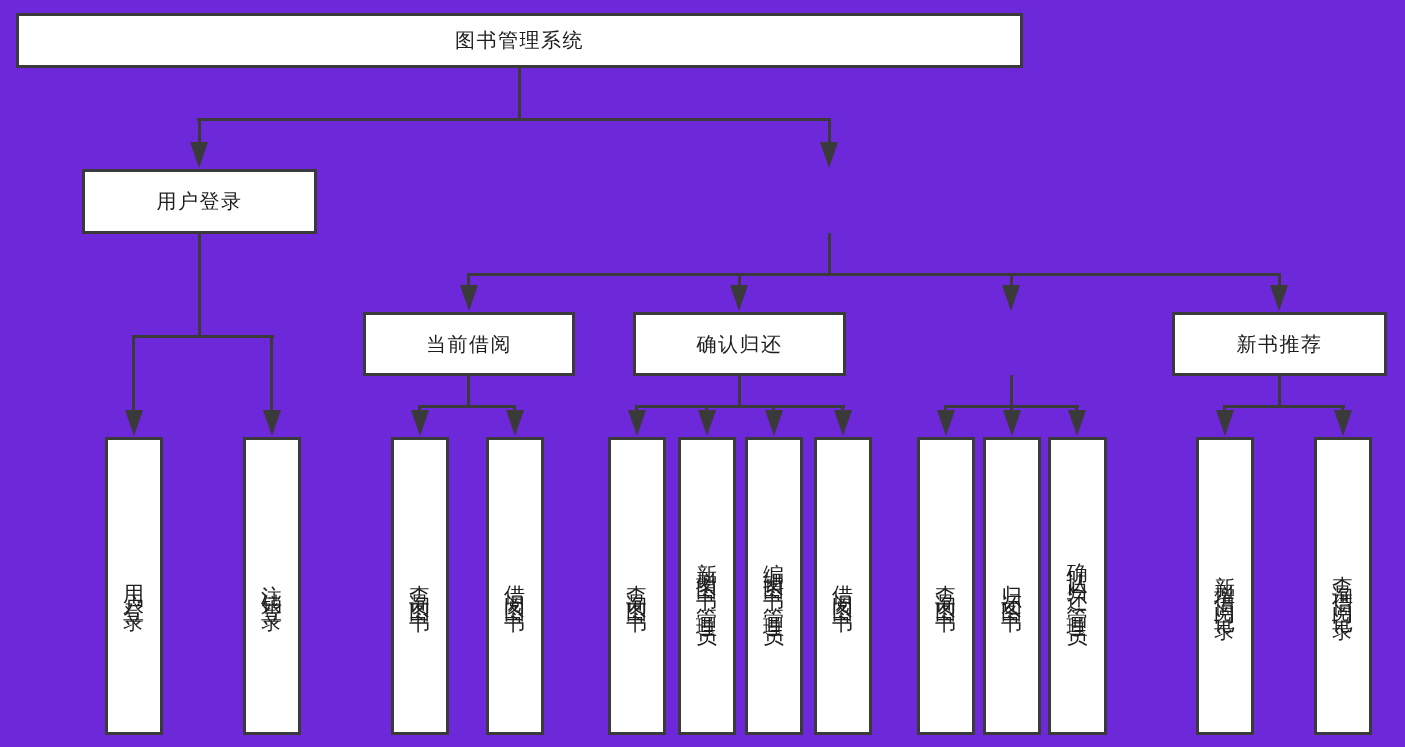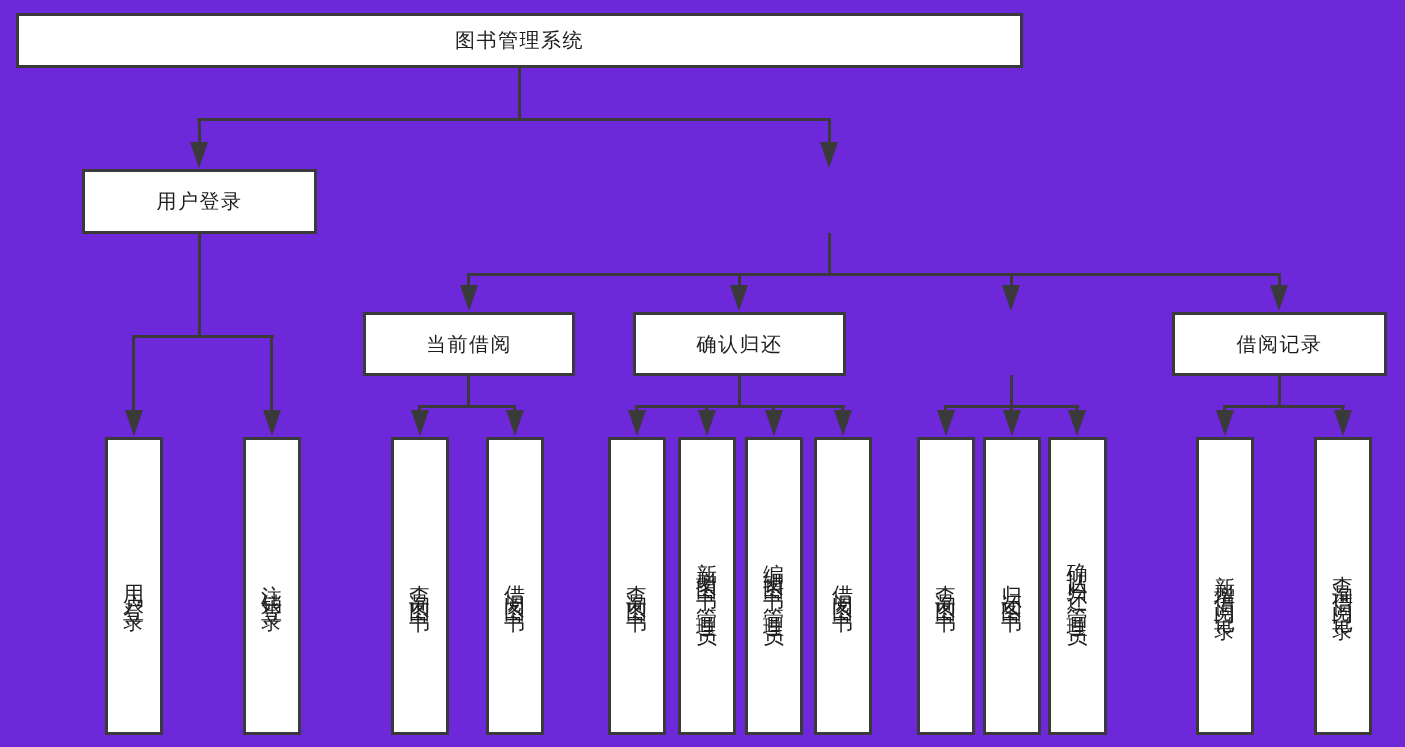--- a/index.html
+++ b/index.html
@@ -99,21 +99,21 @@
     <span class="lbl">用户登录</span>
   </div>
 
   <div class="box" style="left:363px;top:312px;width:212px;height:64px">
     <span class="lbl">当前借阅</span>
   </div>
   <div class="box" style="left:633px;top:312px;width:213px;height:64px">
     <span class="lbl">确认归还</span>
   </div>
   <div class="box" style="left:1172px;top:312px;width:215px;height:64px">
-    <span class="lbl">借阅记录</span>
+    <span class="lbl">新书推荐</span>
   </div>
 
   <div class="box leaf" style="left:105px;top:437px;width:58px;height:298px">
     <span class="lbl">用户登录</span>
   </div>
   <div class="box leaf" style="left:243px;top:437px;width:58px;height:298px">
     <span class="lbl">注销登录</span>
   </div>
 
   <div class="box leaf" style="left:391px;top:437px;width:58px;height:298px">

